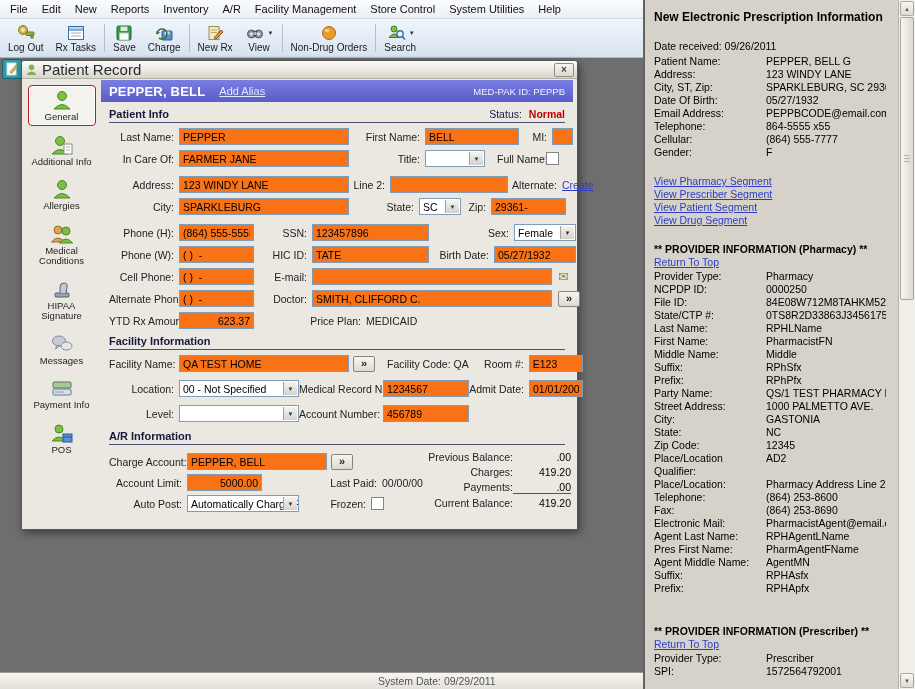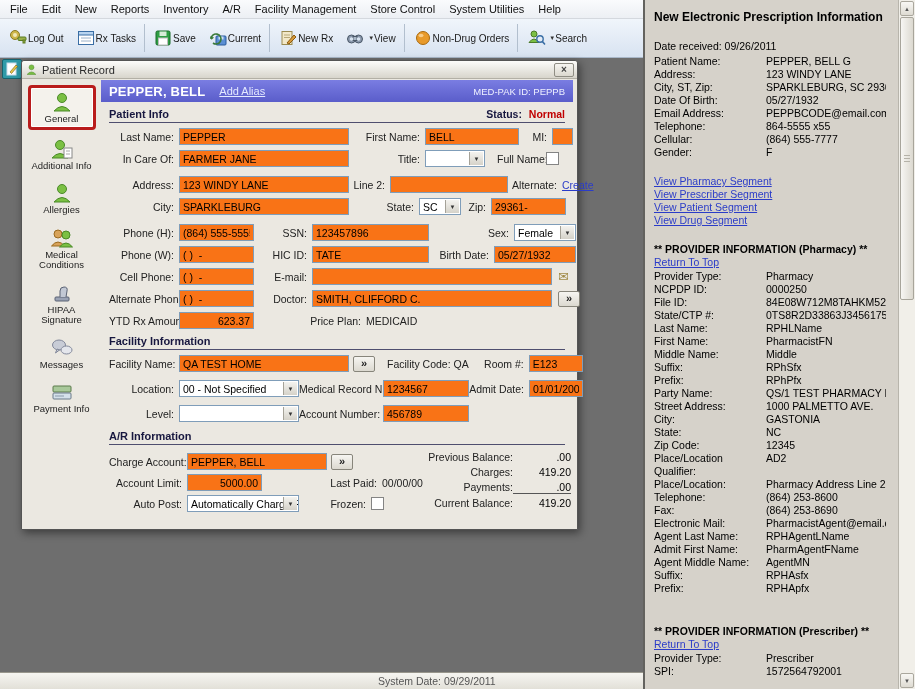--- a/index.html
+++ b/index.html
@@ -11,64 +11,64 @@
   }
   
   .menubar { position:absolute; left:0; top:0; width:643px; height:19px;
     background:linear-gradient(#fafbfd,#eceff4); border-bottom:1px solid #d4d8de;
     display:flex; align-items:center; padding-left:3px; }
   .menu-item { padding:2px 7px; color:#111; cursor:default; }
   
   .toolbar { position:absolute; left:0; top:19px; width:643px; height:39px;
     background:linear-gradient(#f0f5fb,#d8e3f1); border-bottom:1px solid #a9b8c9;
     display:flex; align-items:stretch; padding:1px 2px; }
-  .tb-btn { display:flex; flex-direction:row; align-items:center; justify-content:center;
+  .tb-btn { display:flex; flex-direction:column; align-items:center; justify-content:center;
     padding:1px 6px; color:#1a1a1a; border-radius:3px; }
   .tb-top { display:flex; align-items:center; height:19px; }
   .tb-label { font-size:10px; line-height:11px; white-space:nowrap; }
   .tb-caret { font-size:6px; color:#333; margin-left:3px; }
   .tb-sep { width:1px; background:#b2bfce; margin:4px 2px; }
   
   .main { position:absolute; left:0; top:58px; width:643px; height:614px; background:#6e6e6e; }
   .shortcut { position:absolute; left:2px; top:1px; width:20px; height:20px;
     background:#2f9aa8; border:1px solid #17626e; border-radius:2px;
     display:flex; align-items:center; justify-content:center; }
   
   .window { position:absolute; left:21px; top:2px; width:557px; height:470px;
     background:#ebe8e1; border:1px solid #545454; border-radius:3px 3px 0 0;
     box-shadow:2px 3px 8px rgba(0,0,0,.45); }
   .titlebar { height:18px; background:linear-gradient(#fcfcfa,#d8d5cc);
     border-bottom:1px solid #b3b0a6; border-radius:3px 3px 0 0;
     display:flex; align-items:center; padding:0 3px; }
-  .titlebar-label { margin-left:4px; color:#2a2a2a; font-size:11px; }
+  .titlebar-label { margin-left:4px; color:#2a2a2a; font-size:15px; }
   .close-btn { margin-left:auto; width:20px; height:14px;
     background:linear-gradient(#f6f5f1,#dbd8cf); border:1px solid #8f8d84; border-radius:2px;
     display:flex; align-items:center; justify-content:center;
     font-size:10px; font-weight:bold; color:#444; line-height:1; cursor:default; }
   
   .sidebar { position:absolute; left:3px; top:22px; width:73px; bottom:4px;
     display:flex; flex-direction:column; align-items:center; padding-top:2px; }
   .side-item { width:68px; display:flex; flex-direction:column; align-items:center;
     padding:3px 0 2px; margin-bottom:4px; color:#222; text-align:center;
     font-size:9.5px; line-height:10.5px; border:1px solid transparent; }
-  .side-item.selected { background:#f4f2ec; border:3px solid #b91c1c; border-radius:4px;
+  .side-item.selected { background:#f4f2ec; border:1px solid #b91c1c; border-radius:4px;
     box-shadow:inset 0 0 0 1px #ffffff; }
   .side-icon { width:24px; height:22px; margin-bottom:1px; }
   
   .content { position:absolute; left:79px; top:19px; right:4px; bottom:4px; font-size:10.5px; }
   .blue-header { height:22px; background:linear-gradient(#7a7de2,#5a5dca);
     display:flex; align-items:center; padding:0 8px; color:#fff; }
   .patient-name { font-weight:bold; font-size:13px; letter-spacing:.2px; }
   .add-alias { margin-left:14px; color:#e4e9ff; text-decoration:underline; font-size:11px; cursor:pointer; }
   .medpak { margin-left:auto; font-size:9.5px; color:#eef0ff; }
   .section-hdr { display:flex; align-items:baseline; margin:6px 8px 5px 8px;
     padding-bottom:2px; border-bottom:1px solid #4e4e6e; }
   .section-title { font-weight:bold; color:#17173f; font-size:11px; }
   .status-wrap { margin-left:auto; }
-  .status-lbl { color:#17173f; font-weight:bold; }
+  .status-lbl { color:#17173f; font-weight:normal; }
   .status-val { color:#c00000; font-weight:bold; margin-left:4px; }
   .fgrid { padding:0 8px; }
   .frow { display:flex; align-items:center; height:17px; margin-bottom:5px; }
   .frow.gap { margin-top:9px; }
   .frow.fac { margin-bottom:8px; }
   .frow.ar { margin-bottom:4px; }
   .flbl { text-align:right; padding-right:5px; color:#222; white-space:nowrap; overflow:hidden; flex:none; }
   .fval { color:#222; white-space:nowrap; }
   input.fi { height:17px; border:1px solid #7f9db9; background:#f97316; color:#000;
     font:10.5px "Liberation Sans","DejaVu Sans",sans-serif; padding:0 3px; flex:none; }
@@ -193,21 +193,21 @@
   </div>
   <div class="tb-btn">
     <span class="tb-top">
         <svg class="tb-ic" width="20" height="18" viewBox="0 0 20 18">
           <rect x="8" y="7" width="10" height="9" rx="1" fill="#5b8fd4" stroke="#2a5a9a"></rect>
           <rect x="10.5" y="7.5" width="5" height="3" fill="#cfe0f5"></rect>
           <path d="M3 10 a5 5 0 1 1 2 4" fill="none" stroke="#3a7a3a" stroke-width="1.6"></path>
           <path d="M2 7.5 l1.5 3.2 2.6-2.1 z" fill="#3a7a3a"></path>
         </svg>
       </span>
-    <span class="tb-label">Current</span>
+    <span class="tb-label">Charge</span>
   </div>
   <div class="tb-sep"></div>
   <div class="tb-btn">
     <span class="tb-top">
         <svg class="tb-ic" width="20" height="18" viewBox="0 0 20 18">
           <rect x="4" y="2.5" width="10" height="13" fill="#f2e8c8" stroke="#9a8a50"></rect>
           <line x1="6" y1="6" x2="12" y2="6" stroke="#b8a878"></line>
           <line x1="6" y1="8.5" x2="12" y2="8.5" stroke="#b8a878"></line>
           <path d="M9 14 L16 6 L18 8 L11 15 z" fill="#d89a3a" stroke="#8a5a10"></path>
         </svg>
@@ -319,20 +319,29 @@
           </svg>
         <span>Messages</span>
       </div>
       <div class="side-item">
         <svg class="side-icon" viewBox="0 0 24 22">
             <rect x="3" y="5" width="18" height="6" rx="1" fill="#a8c89a" stroke="#5a7a4a"></rect>
             <rect x="3" y="12" width="18" height="6" rx="1" fill="#d4e0ea" stroke="#6a7a8a"></rect>
             <line x1="5" y1="15" x2="14" y2="15" stroke="#8a9aaa"></line>
           </svg>
         <span>Payment Info</span>
+      </div>
+      <div class="side-item">
+        <svg class="side-icon" viewBox="0 0 24 22">
+            <circle cx="9" cy="7" r="4" fill="#7bc043" stroke="#4a8a28"></circle>
+            <path d="M2 19 q7 -8 14 0 z" fill="#7bc043" stroke="#4a8a28"></path>
+            <rect x="13" y="12" width="9" height="8" fill="#5b8fd4" stroke="#2a5a9a"></rect>
+            <line x1="13" y1="15" x2="22" y2="15" stroke="#2a5a9a"></line>
+          </svg>
+        <span>POS</span>
       </div>
     </div>
 
     <div class="content">
       <div class="blue-header">
         <span class="patient-name">PEPPER, BELL</span>
         <a class="add-alias">Add Alias</a>
         <span class="medpak">MED-PAK ID: PEPPB</span>
       </div>
 
@@ -666,21 +675,21 @@
           <span class="rp-lbl">Electronic Mail:</span>
           <span class="rp-val">PharmacistAgent@email.com</span>
         </div>
 
         <div class="rp-row">
           <span class="rp-lbl">Agent Last Name:</span>
           <span class="rp-val">RPHAgentLName</span>
         </div>
 
         <div class="rp-row">
-          <span class="rp-lbl">Admit First Name:</span>
+          <span class="rp-lbl">Pres First Name:</span>
           <span class="rp-val">PharmAgentFName</span>
         </div>
 
         <div class="rp-row">
           <span class="rp-lbl">Agent Middle Name:</span>
           <span class="rp-val">AgentMN</span>
         </div>
 
         <div class="rp-row">
           <span class="rp-lbl">Suffix:</span>

